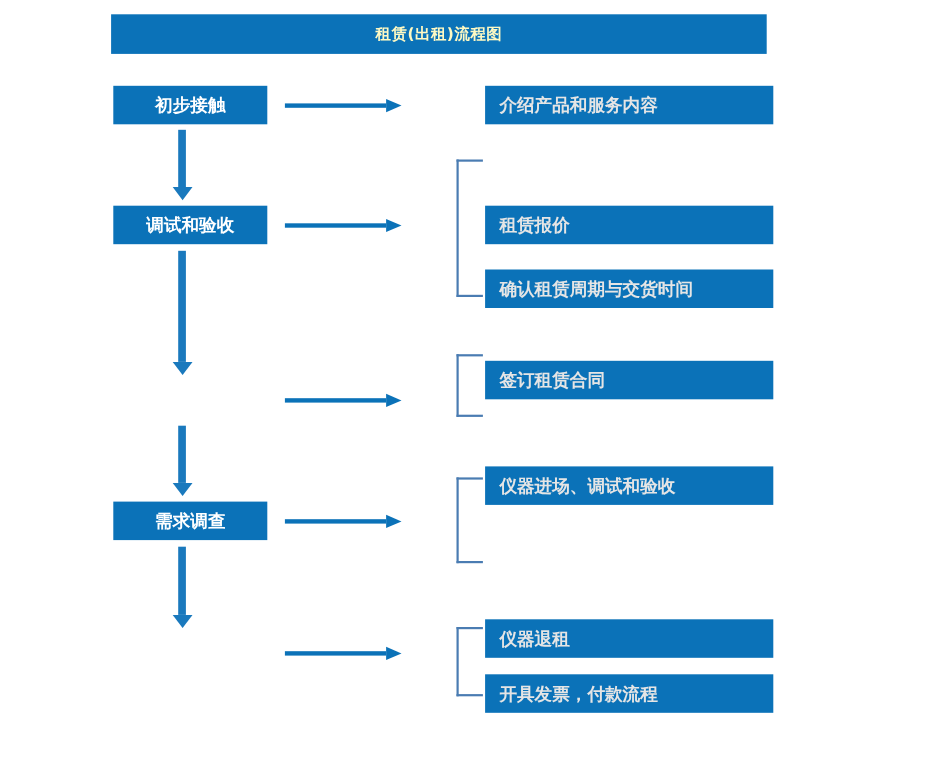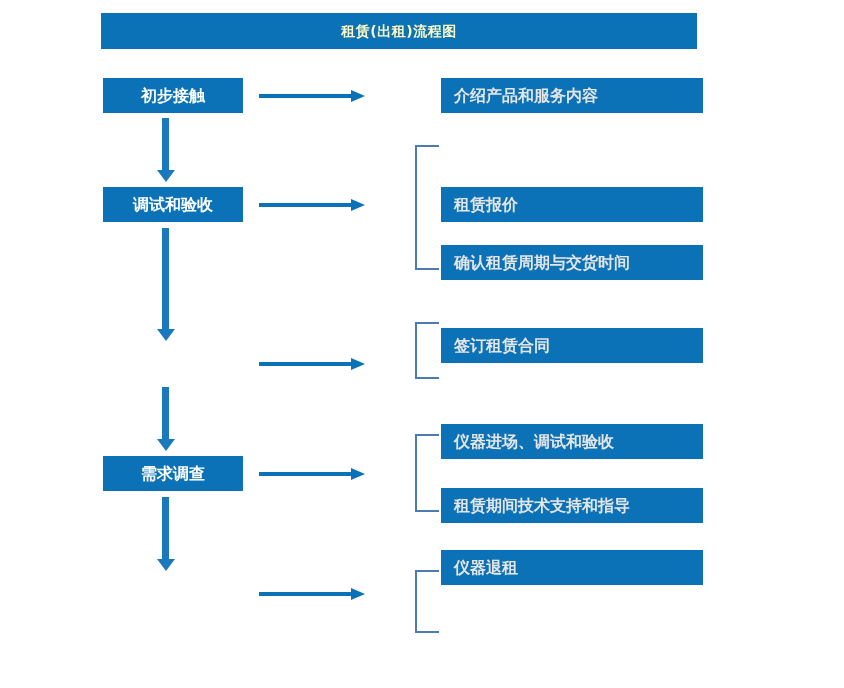--- a/index.html
+++ b/index.html
@@ -205,20 +205,20 @@
     </div>
   <div class="detail-box" style="top:245px">
       <span class="detail-label">确认租赁周期与交货时间</span>
     </div>
   <div class="detail-box" style="top:328px">
       <span class="detail-label">签订租赁合同</span>
     </div>
   <div class="detail-box" style="top:424px">
       <span class="detail-label">仪器进场、调试和验收</span>
     </div>
-  <div class="detail-box" style="top:488px">
-      <span class="detail-label">租赁期间技术支持和指导</span>
-    </div>
-  <div class="detail-box" style="top:550px">
+  <div class="detail-box" style="top:563px">
       <span class="detail-label">仪器退租</span>
     </div>
+  <div class="detail-box" style="top:613px">
+      <span class="detail-label">开具发票，付款流程</span>
+    </div>
 
 </div>
 
 </body></html>

